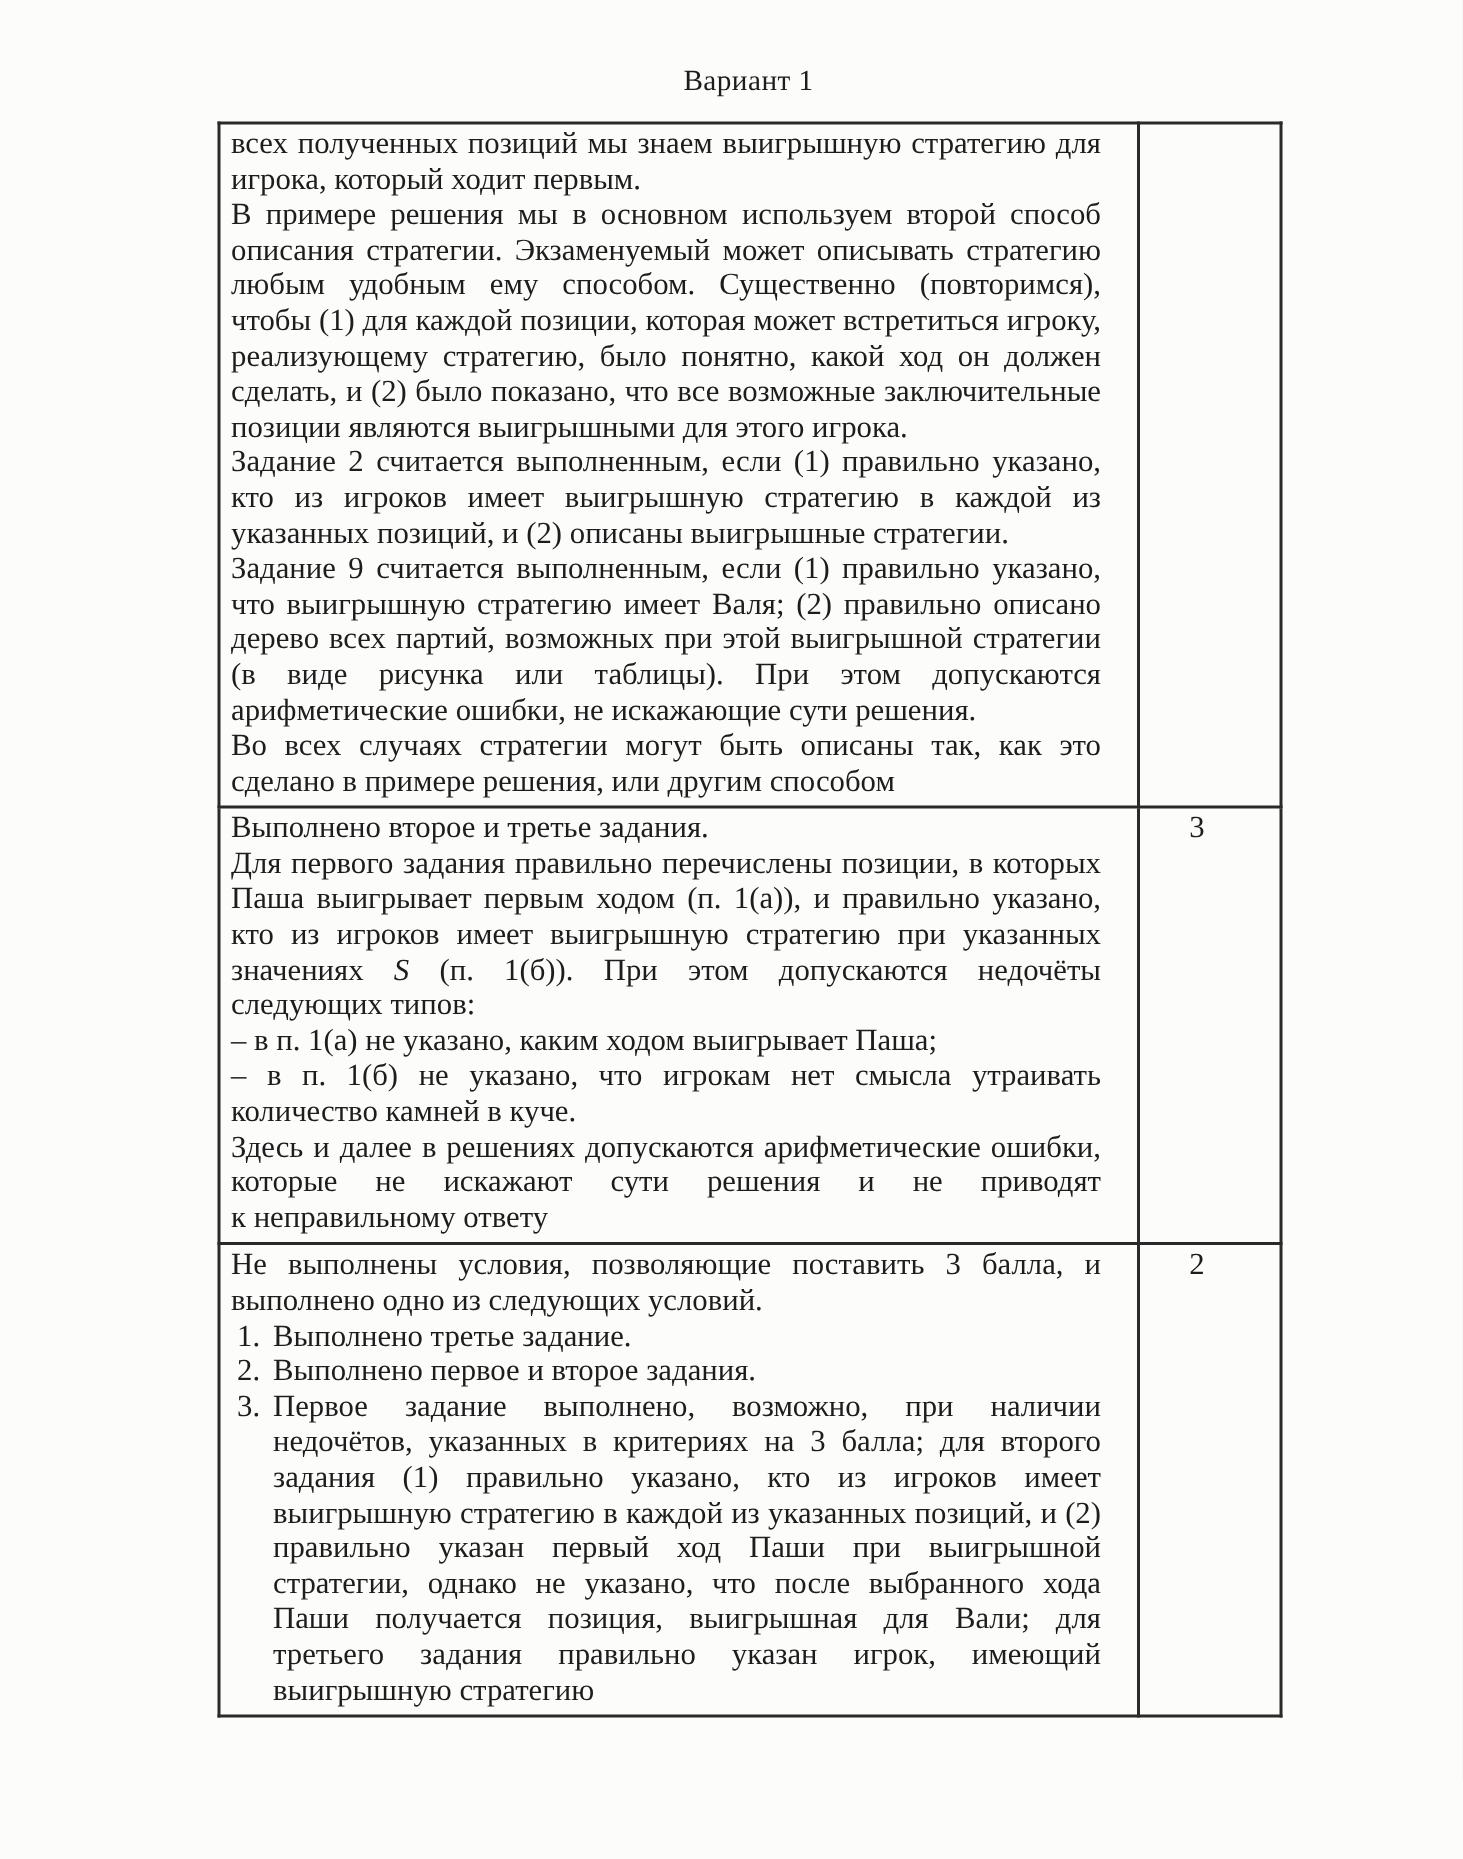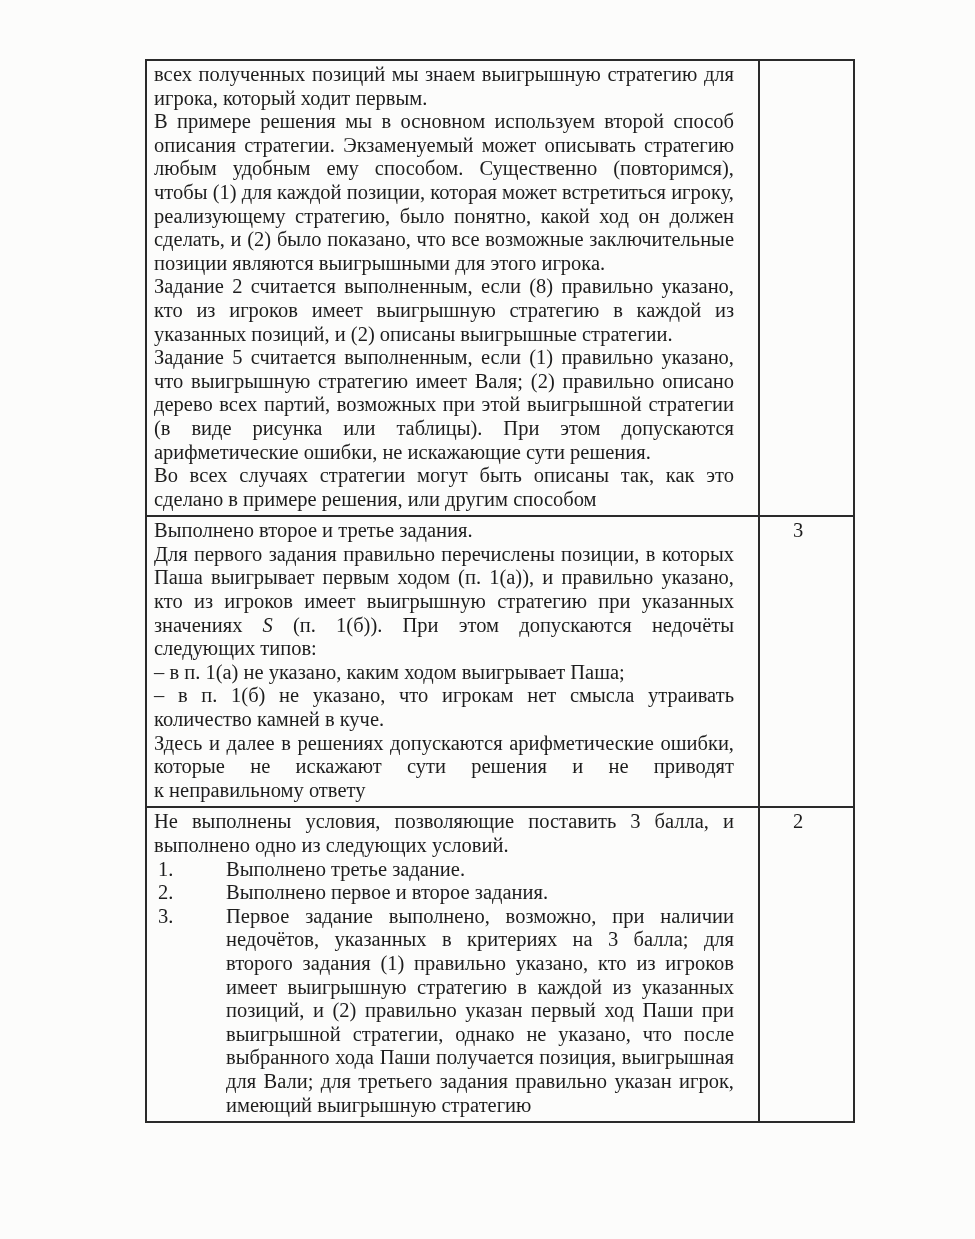--- a/index.html
+++ b/index.html
@@ -59,48 +59,48 @@
   .list-item{display:flex;}
   .li-num{
     flex:0 0 28px;
     box-sizing:border-box;
     padding-left:4px;
     text-align:left;
   }
   .li-text{
     flex:1 1 auto;
     text-align:justify;
-    margin-left:44px;
   }
   .var-s{font-style:italic;}
   .page-number{
     position:absolute;
     left:145px;
     top:1160px;
     width:708px;
     text-align:center;
     font-size:19.5px;
   }
 </style>
 </head>
 <body>
 
 <div class="sheet">
   <div class="doc">
 
+    <div class="variant-header">Вариант 1</div>
 
     <table class="rubric">
       <tbody>
         <tr class="row-1">
           <td class="criteria">
             <div class="criteria-inner">
               <p>всех полученных позиций мы знаем выигрышную стратегию для игрока, который ходит первым.</p>
               <p>В примере решения мы в основном используем второй способ описания стратегии. Экзаменуемый может описывать стратегию любым удобным ему способом. Существенно (повторимся), чтобы (1) для каждой позиции, которая может встретиться игроку, реализующему стратегию, было понятно, какой ход он должен сделать, и (2) было показано, что все возможные заключительные позиции являются выигрышными для этого игрока.</p>
-              <p>Задание 2 считается выполненным, если (8) правильно указано, кто из игроков имеет выигрышную стратегию в каждой из указанных позиций, и (2) описаны выигрышные стратегии.</p>
-              <p>Задание 5 считается выполненным, если (1) правильно указано, что выигрышную стратегию имеет Валя; (2) правильно описано дерево всех партий, возможных при этой выигрышной стратегии (в виде рисунка или таблицы). При этом допускаются арифметические ошибки, не искажающие сути решения.</p>
+              <p>Задание 2 считается выполненным, если (1) правильно указано, кто из игроков имеет выигрышную стратегию в каждой из указанных позиций, и (2) описаны выигрышные стратегии.</p>
+              <p>Задание 9 считается выполненным, если (1) правильно указано, что выигрышную стратегию имеет Валя; (2) правильно описано дерево всех партий, возможных при этой выигрышной стратегии (в виде рисунка или таблицы). При этом допускаются арифметические ошибки, не искажающие сути решения.</p>
               <p>Во всех случаях стратегии могут быть описаны так, как это сделано в примере решения, или другим способом</p>
             </div>
           </td>
           <td class="score">
             <span></span>
           </td>
         </tr>
 
         <tr class="row-2">
           <td class="criteria">

